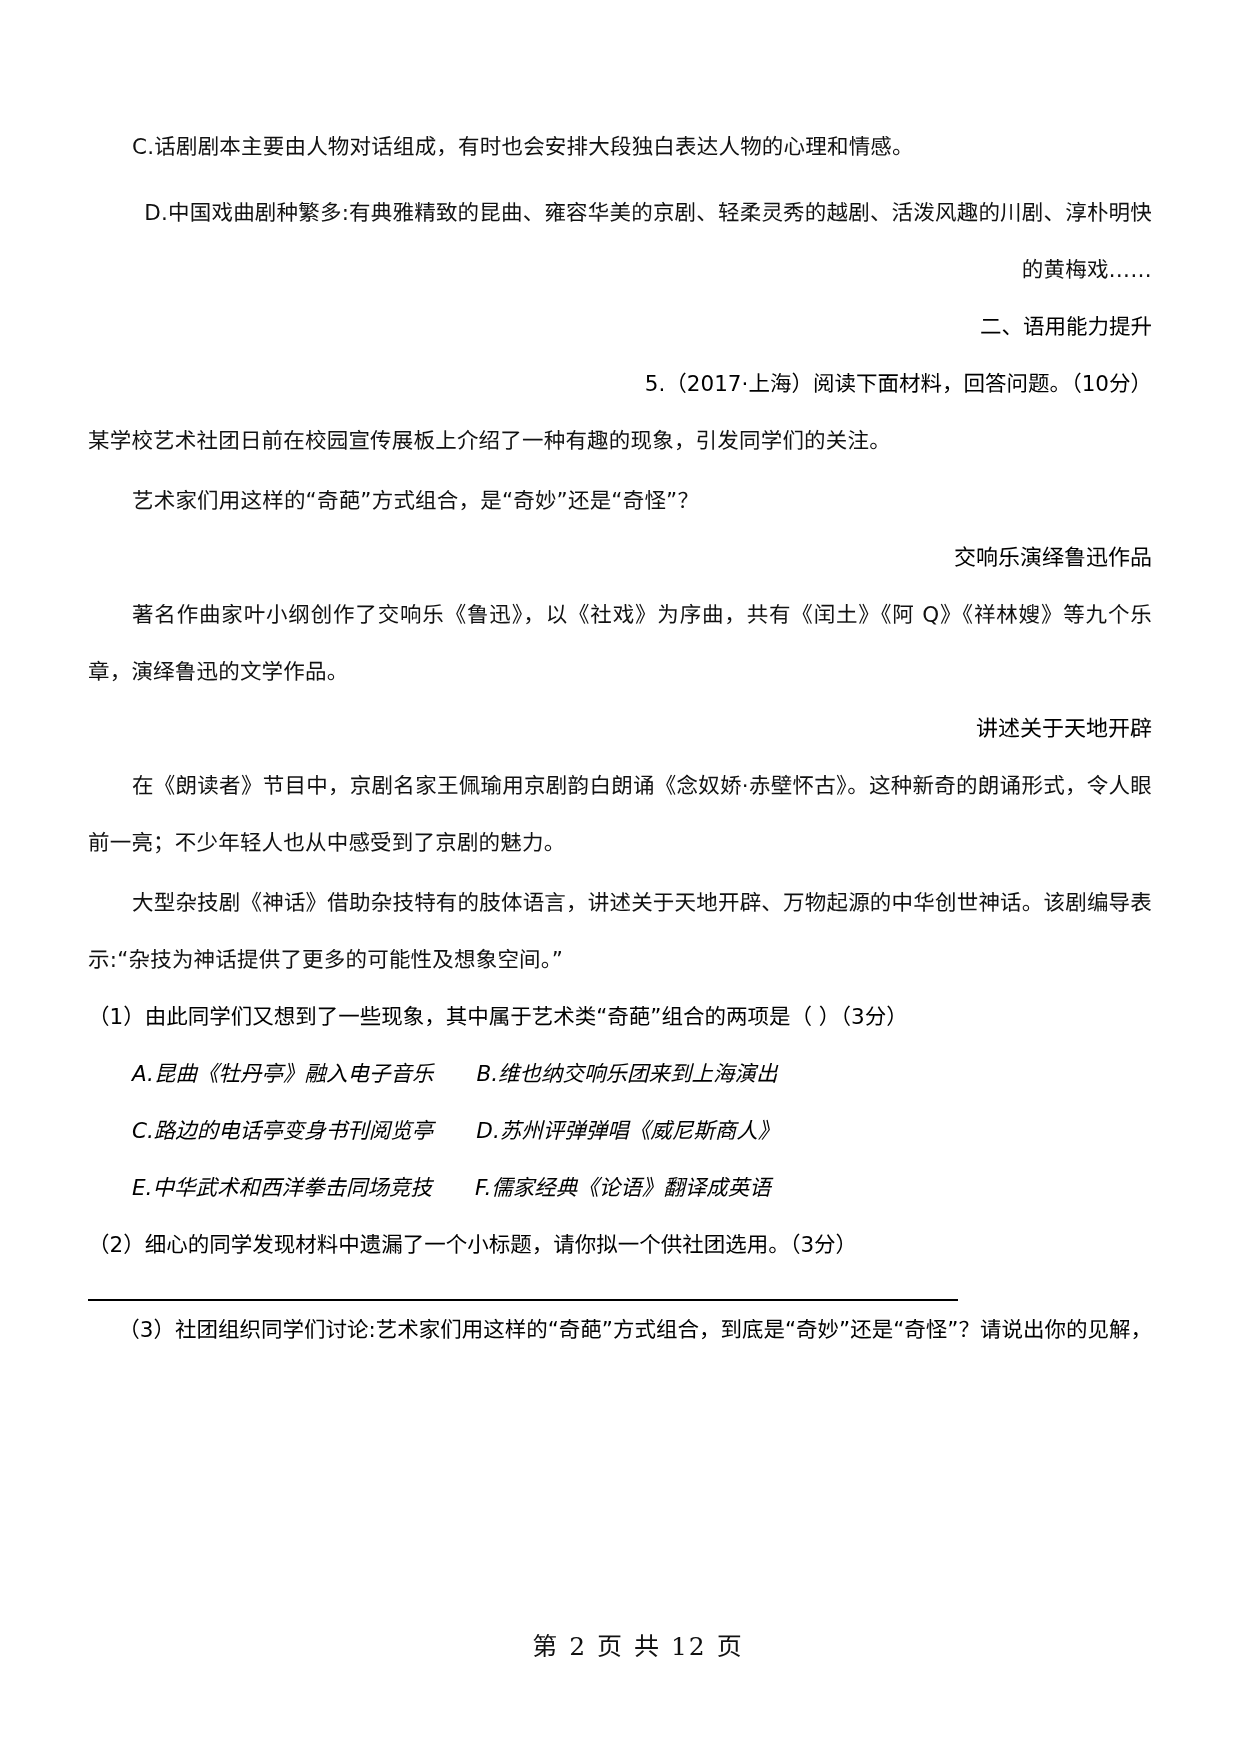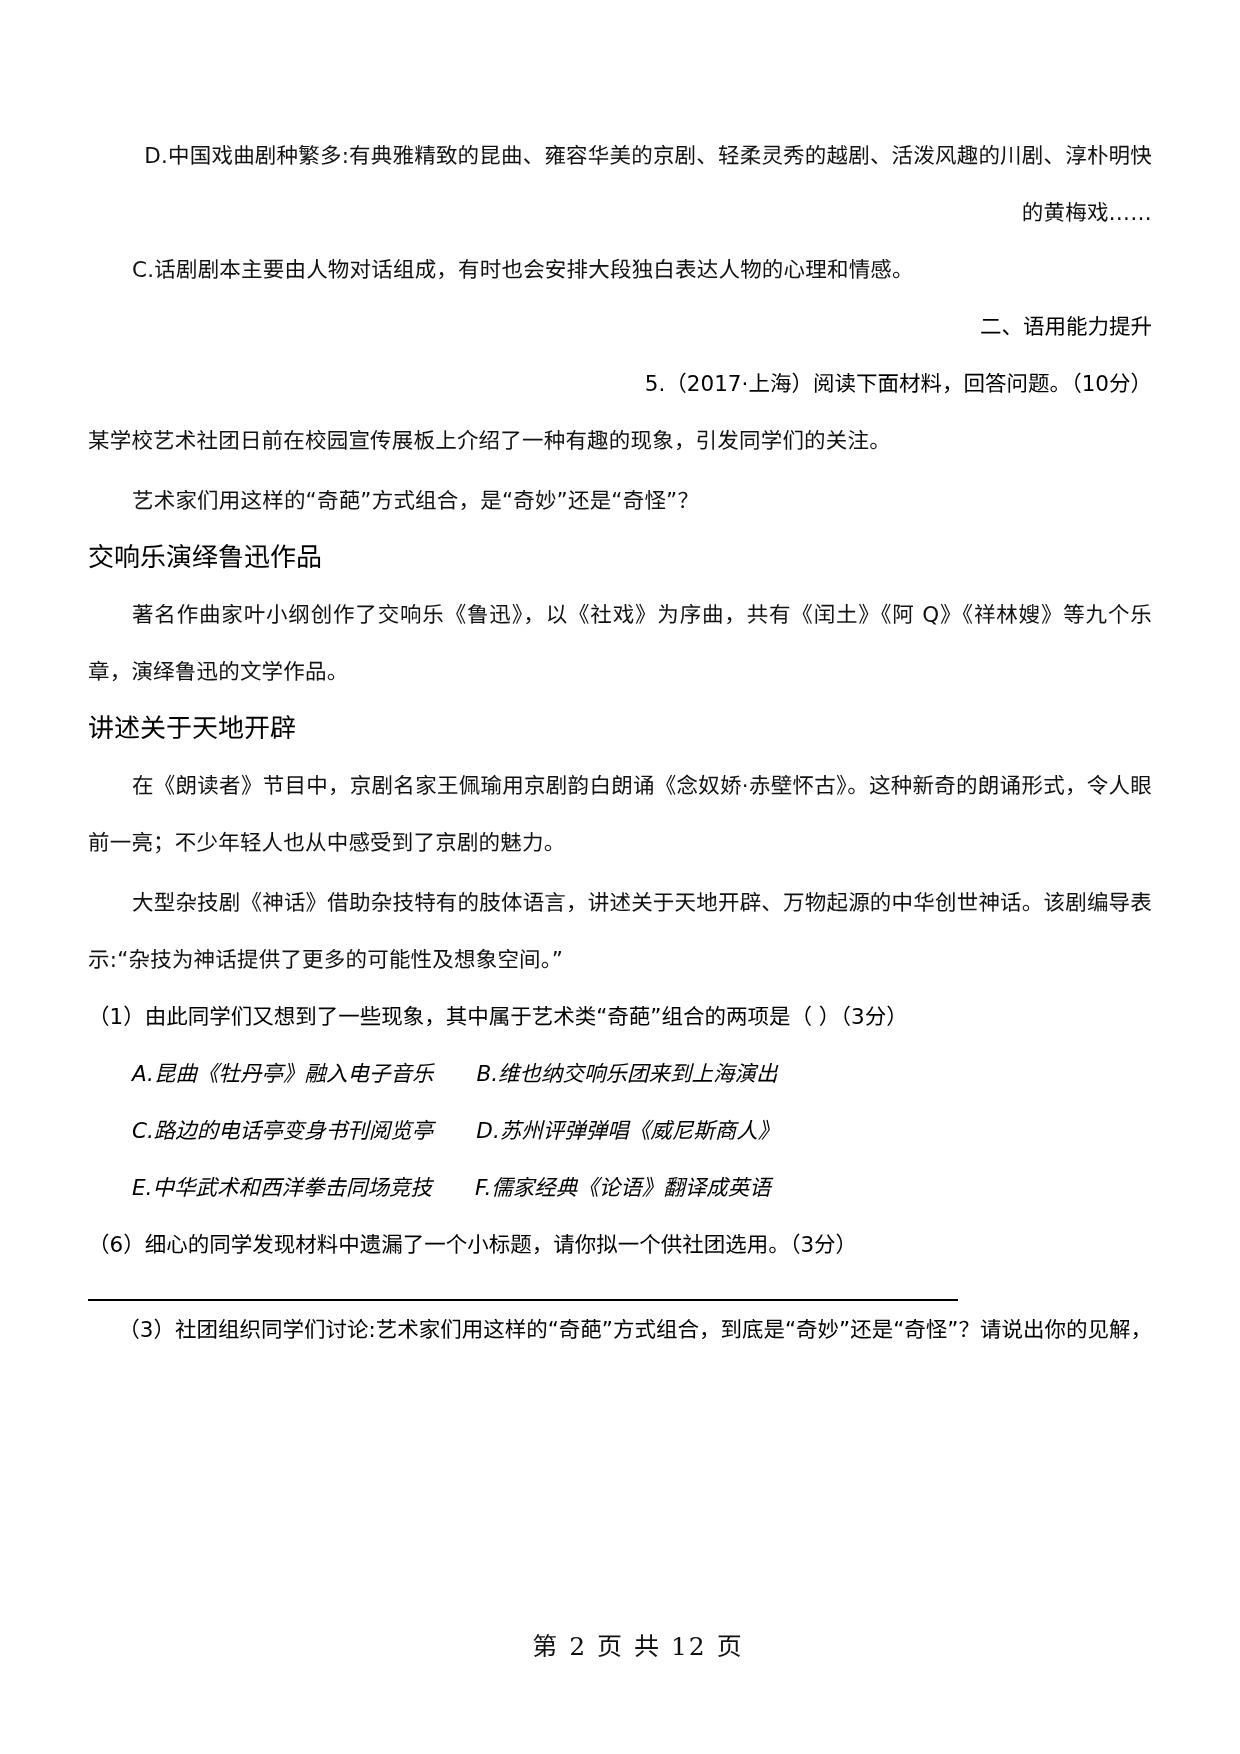--- a/index.html
+++ b/index.html
@@ -52,24 +52,25 @@
   .gap-lg { margin-top: 9px; text-align: right; }
 
   .section-heading {
     font-size: 21.5px;
     line-height: 57px;
     margin: 0;
     text-indent: 0;
   }
 
   .sub-heading {
-    font-size: 26px;
+    font-size: 22px;
     line-height: 57px;
     margin: 0;
     text-indent: 0;
+    text-align: right;
   }
 
   .question-stem {
     font-size: 21.5px;
     line-height: 57px;
     margin: 0;
     text-indent: 0;
   }
 
   .options-row {
@@ -99,23 +100,23 @@
     letter-spacing: 2px;
     color: #111111;
     padding-left: 36px;
   }
 </style>
 </head>
 <body>
 
 <div class="page">
 
+  <p class="body-text indent">C.话剧剧本主要由人物对话组成，有时也会安排大段独白表达人物的心理和情感。</p>
+
   <p class="body-text indent gap-lg">D.中国戏曲剧种繁多:有典雅精致的昆曲、雍容华美的京剧、轻柔灵秀的越剧、活泼风趣的川剧、淳朴明快的黄梅戏……</p>
-
-  <p class="body-text indent">C.话剧剧本主要由人物对话组成，有时也会安排大段独白表达人物的心理和情感。</p>
 
   <p class="section-heading gap-lg">二、语用能力提升</p>
 
   <p class="question-stem gap-lg">5.（2017·上海）阅读下面材料，回答问题。（10分）</p>
 
   <p class="body-text flush gap-sm">某学校艺术社团日前在校园宣传展板上介绍了一种有趣的现象，引发同学们的关注。</p>
 
   <p class="body-text indent gap-md">艺术家们用这样的“奇葩”方式组合，是“奇妙”还是“奇怪”？</p>
 
   <p class="sub-heading gap-md">交响乐演绎鲁迅作品</p>
@@ -129,21 +130,21 @@
   <p class="body-text indent gap-md">大型杂技剧《神话》借助杂技特有的肢体语言，讲述关于天地开辟、万物起源的中华创世神话。该剧编导表示:“杂技为神话提供了更多的可能性及想象空间。”</p>
 
   <p class="question-stem gap-md">（1）由此同学们又想到了一些现象，其中属于艺术类“奇葩”组合的两项是（  ）（3分）</p>
 
   <p class="options-row">A.昆曲《牡丹亭》融入电子音乐　　B.维也纳交响乐团来到上海演出</p>
 
   <p class="options-row">C.路边的电话亭变身书刊阅览亭　　D.苏州评弹弹唱《威尼斯商人》</p>
 
   <p class="options-row">E.中华武术和西洋拳击同场竞技　　F.儒家经典《论语》翻译成英语</p>
 
-  <p class="question-stem gap-md">（6）细心的同学发现材料中遗漏了一个小标题，请你拟一个供社团选用。（3分）</p>
+  <p class="question-stem gap-md">（2）细心的同学发现材料中遗漏了一个小标题，请你拟一个供社团选用。（3分）</p>
 
   <div class="answer-rule"></div>
 
   <p class="question-stem gap-lg">（3）社团组织同学们讨论:艺术家们用这样的“奇葩”方式组合，到底是“奇妙”还是“奇怪”？请说出你的见解，</p>
 
 </div>
 
 <div class="footer">第 2 页 共 12 页</div>
 
 </body></html>

